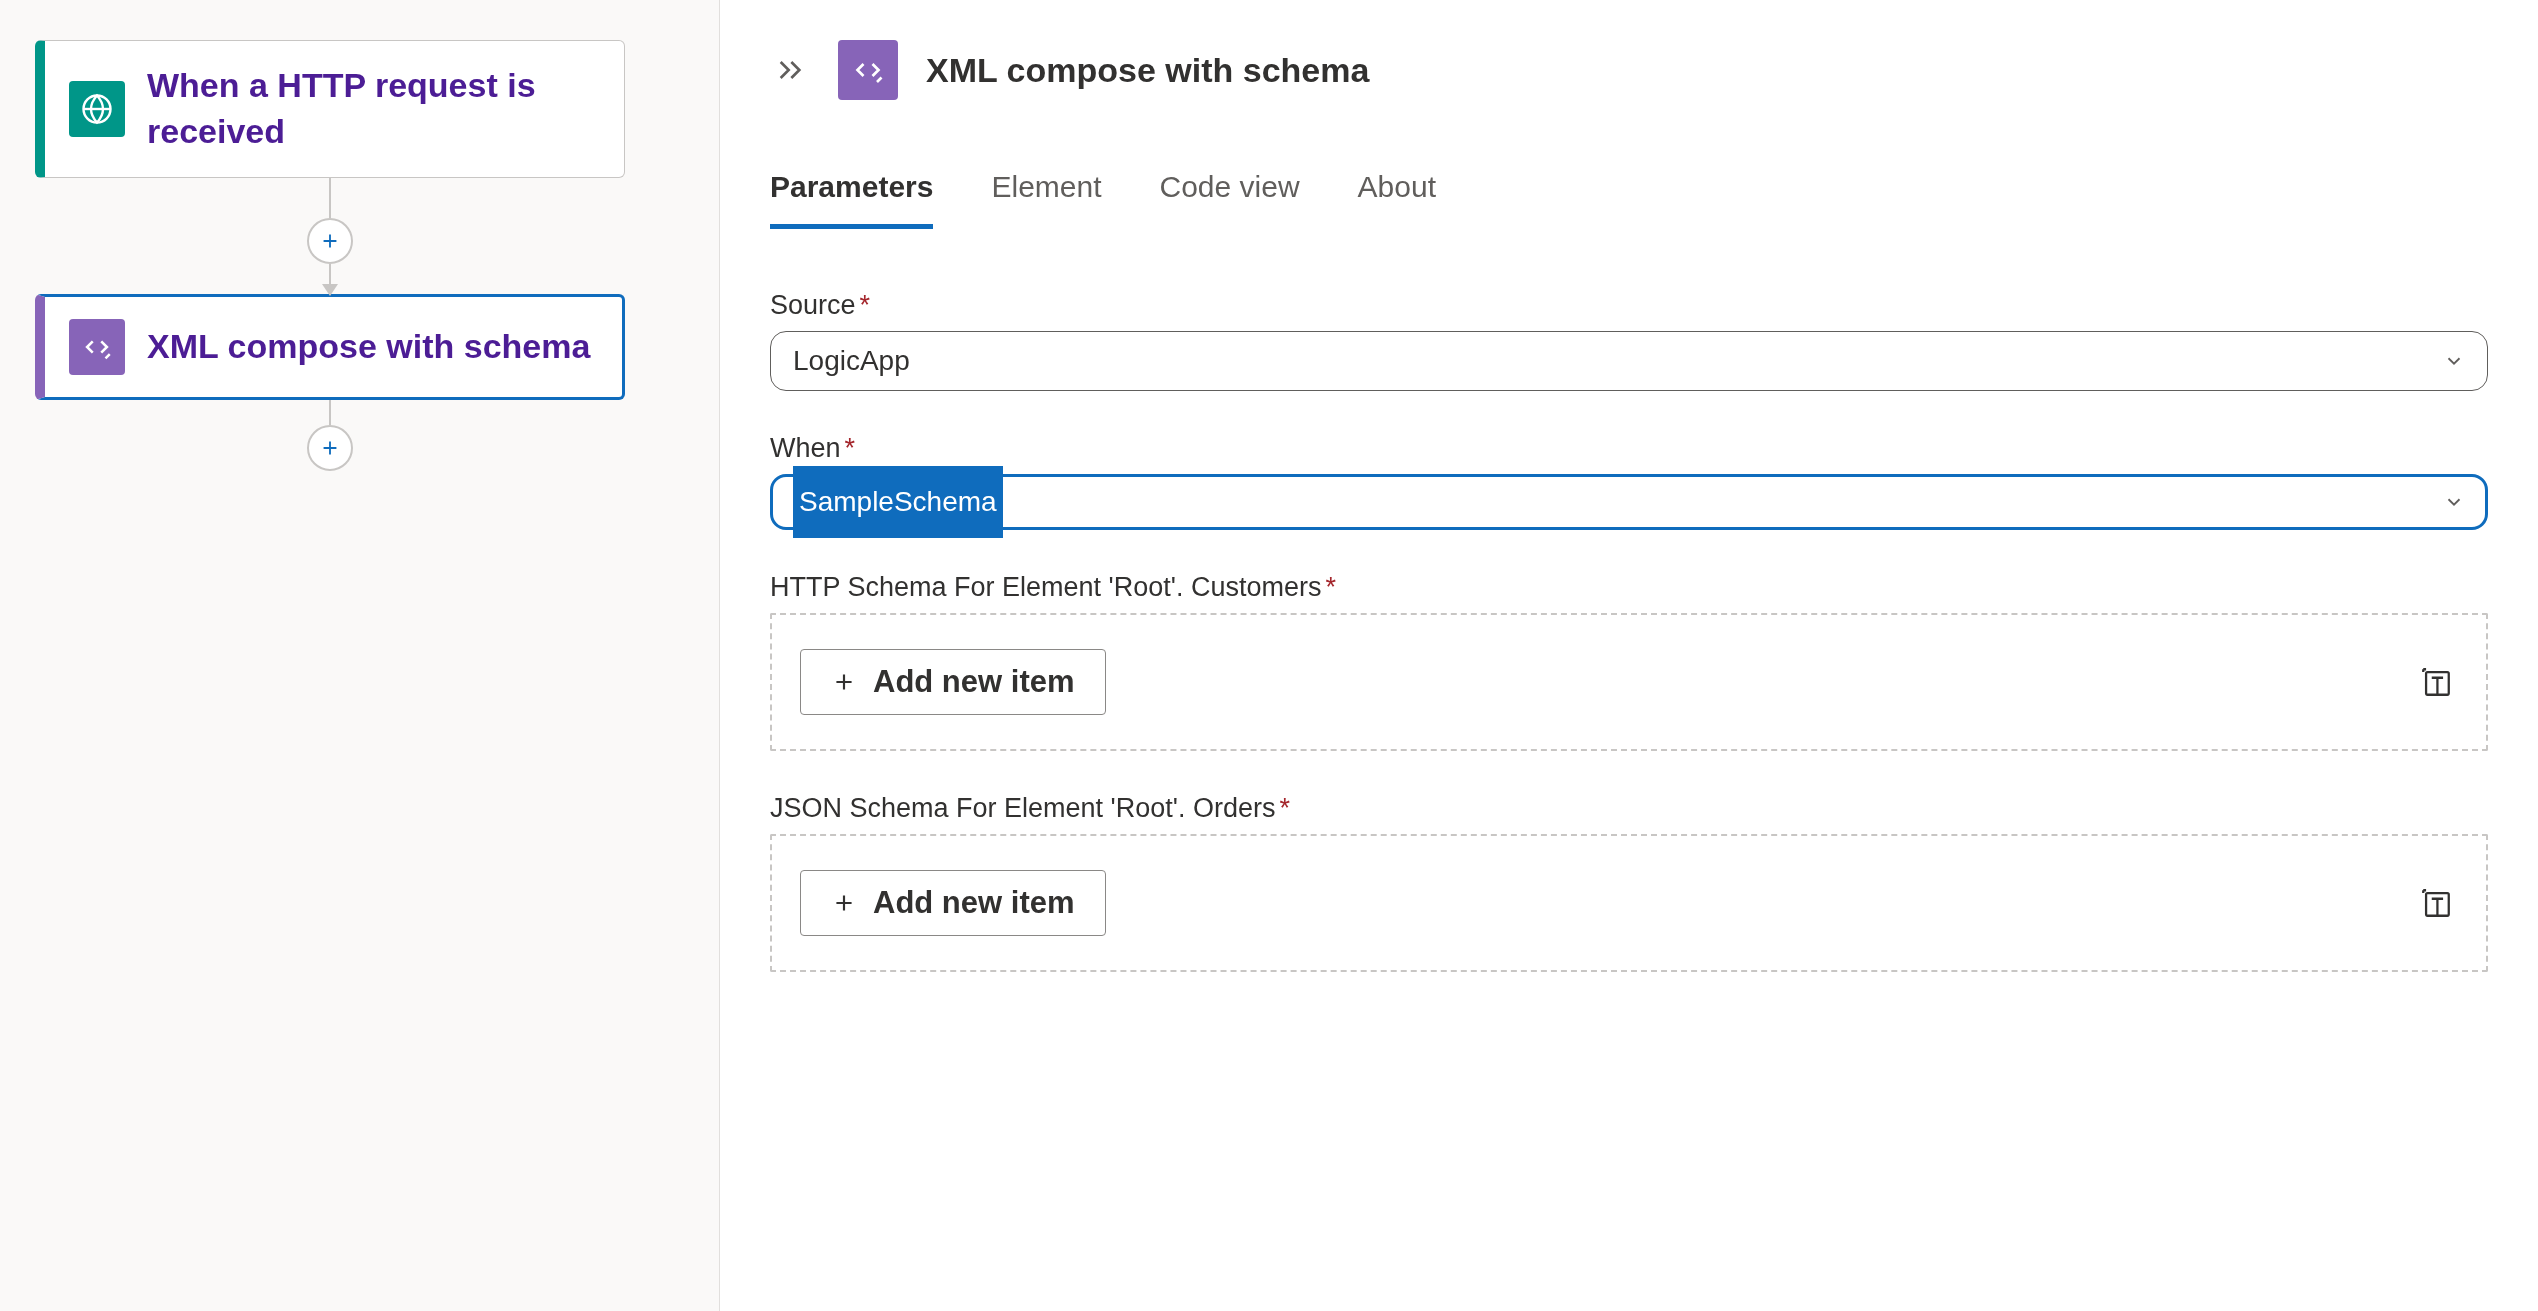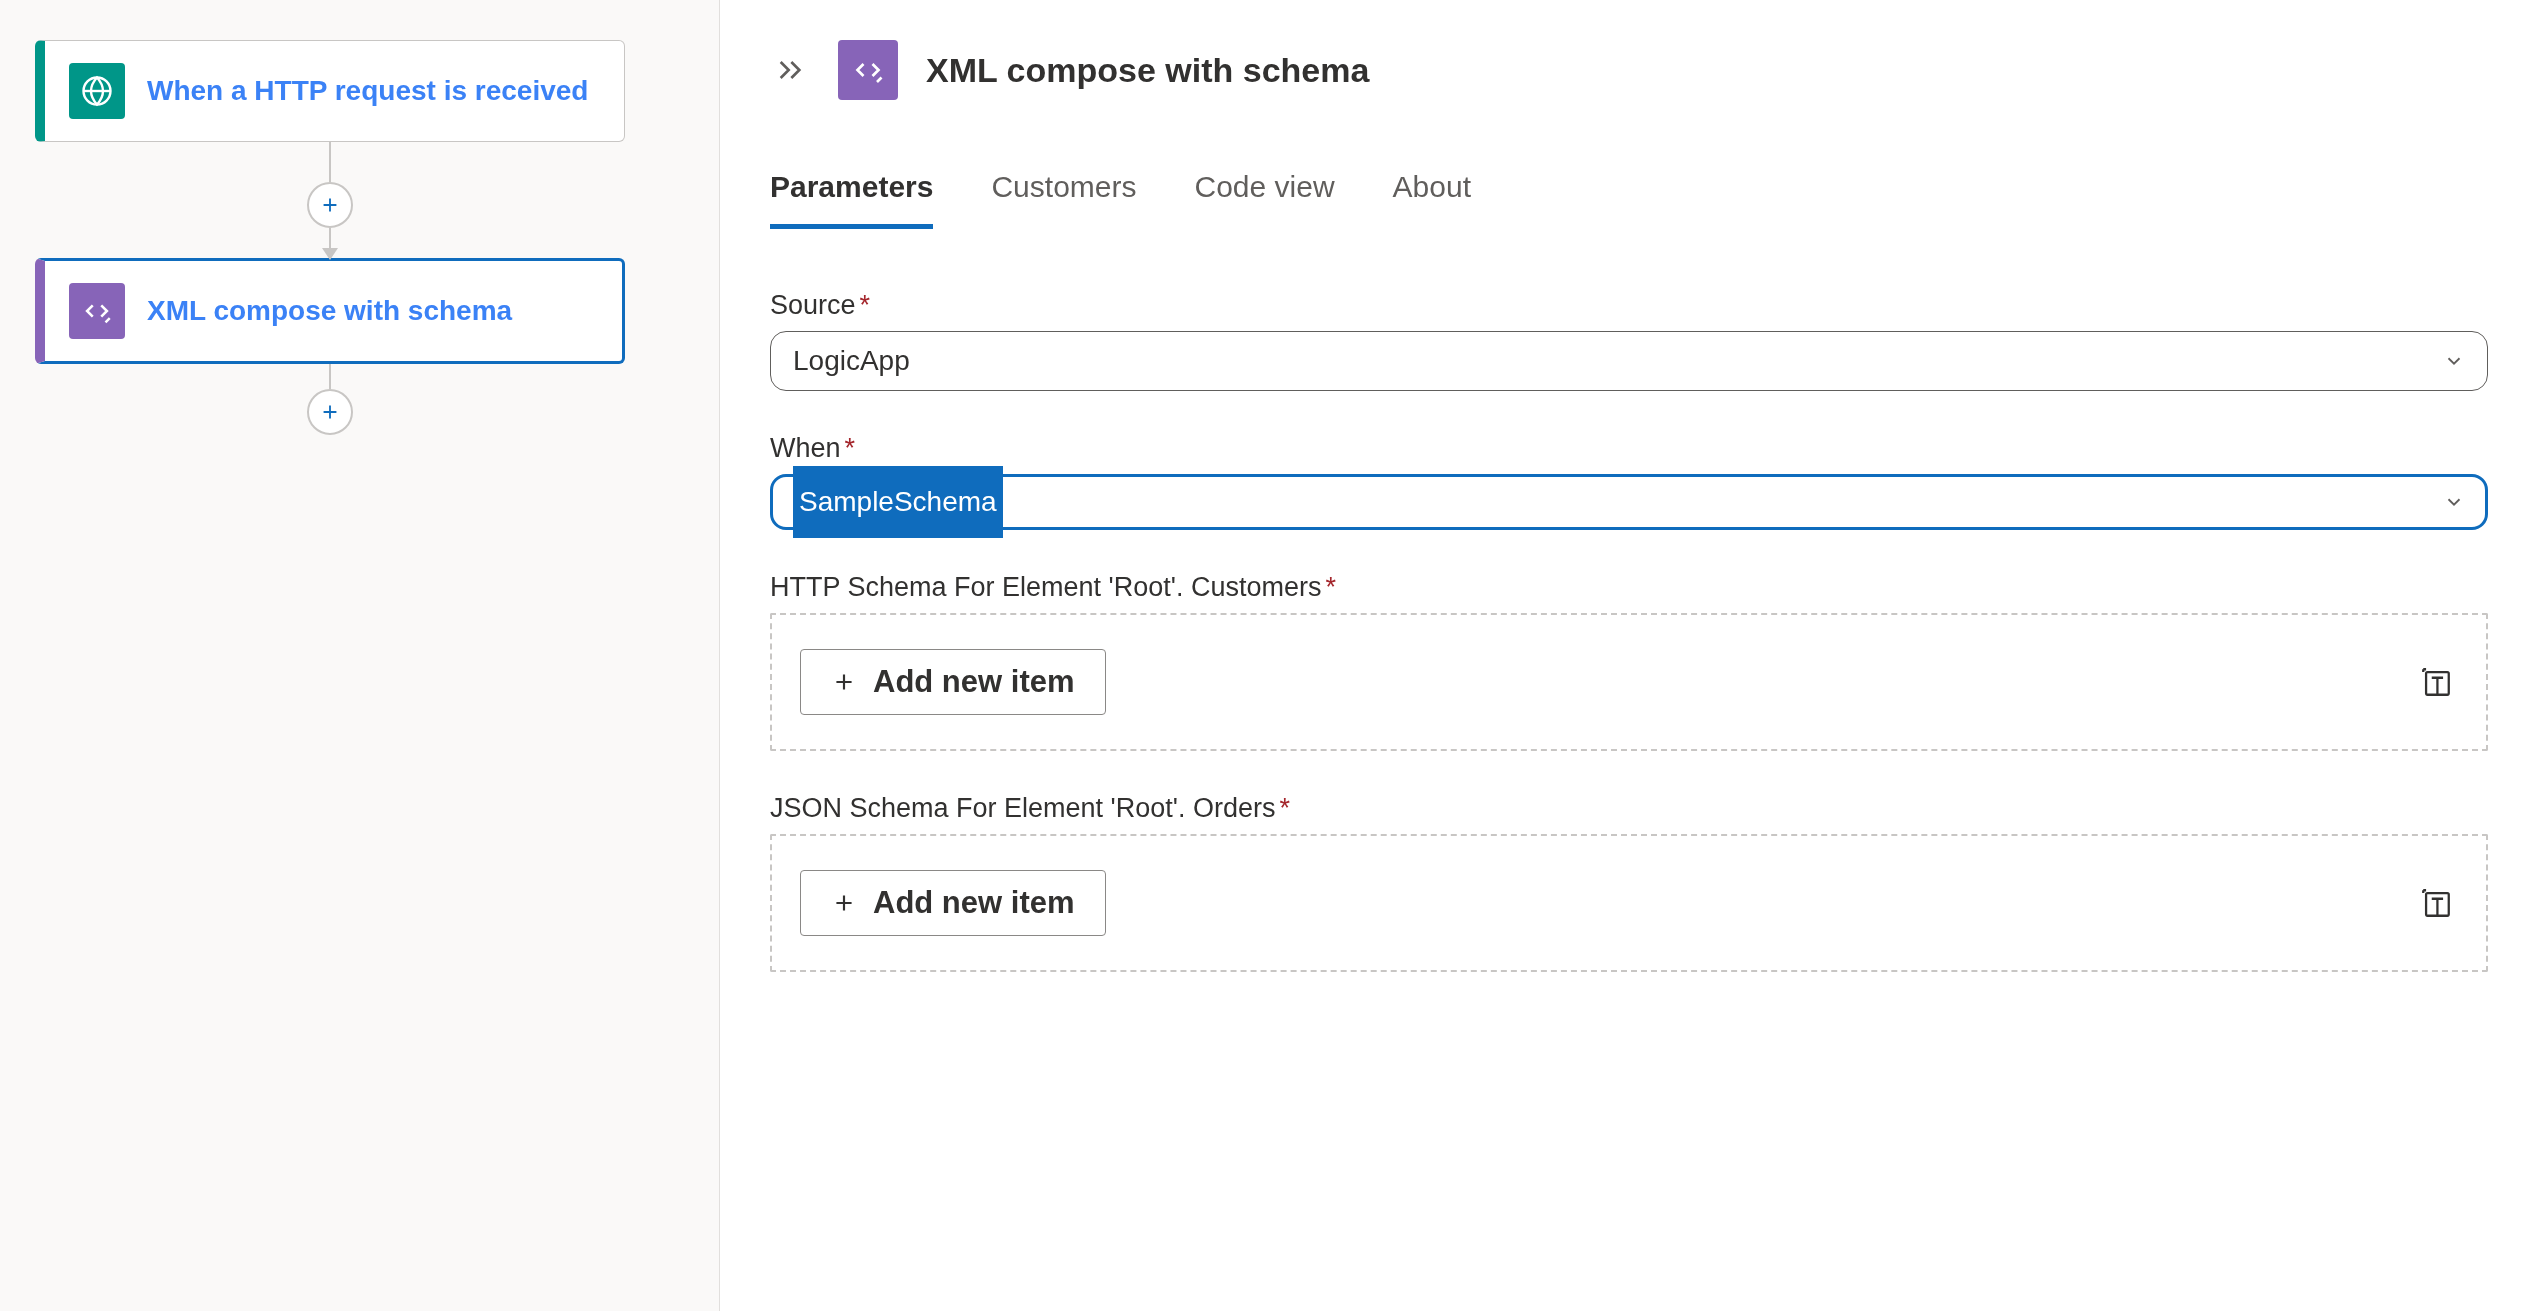--- a/index.html
+++ b/index.html
@@ -43,24 +43,24 @@
   .node.selected { border: 3px solid #0f6cbd; border-left: 10px solid #8764b8; }
   .node-icon {
     width: 56px; height: 56px;
     display: flex; align-items: center; justify-content: center;
     border-radius: 4px;
     flex-shrink: 0;
   }
   .node-icon.teal { background: #009688; }
   .node-icon.purple { background: #8764b8; }
   .node-label {
-    font-size: 28px;
+    font-size: 34px;
     font-weight: 600;
     line-height: 1.35;
-    color: #3b82f6;
+    color: #4c1d95;
   }
   .edge {
     display: flex; flex-direction: column; align-items: center;
   }
   .edge-line-top { width: 2px; height: 40px; background: #c8c6c4; }
   .edge-line-bottom { width: 2px; height: 30px; background: #c8c6c4; position: relative; }
   .edge-line-bottom::after {
     content: "";
     position: absolute;
     bottom: -2px; left: -7px;
@@ -255,21 +255,21 @@
           <path d="M9 8l-4 4 4 4"></path>
           <path d="M15 8l4 4-4 4"></path>
           <path d="M18 20l3-3"></path>
         </svg>
       </div>
       <div class="panel-title">XML compose with schema</div>
     </div>
 
     <div class="tabs">
       <div class="tab active">Parameters</div>
-      <div class="tab">Customers</div>
+      <div class="tab">Element</div>
       <div class="tab">Code view</div>
       <div class="tab">About</div>
     </div>
 
     <div class="field">
       <span class="field-label">
         <span>Source</span><span class="req">*</span>
       </span>
       <div class="select">
         <span class="select-value">LogicApp</span>

